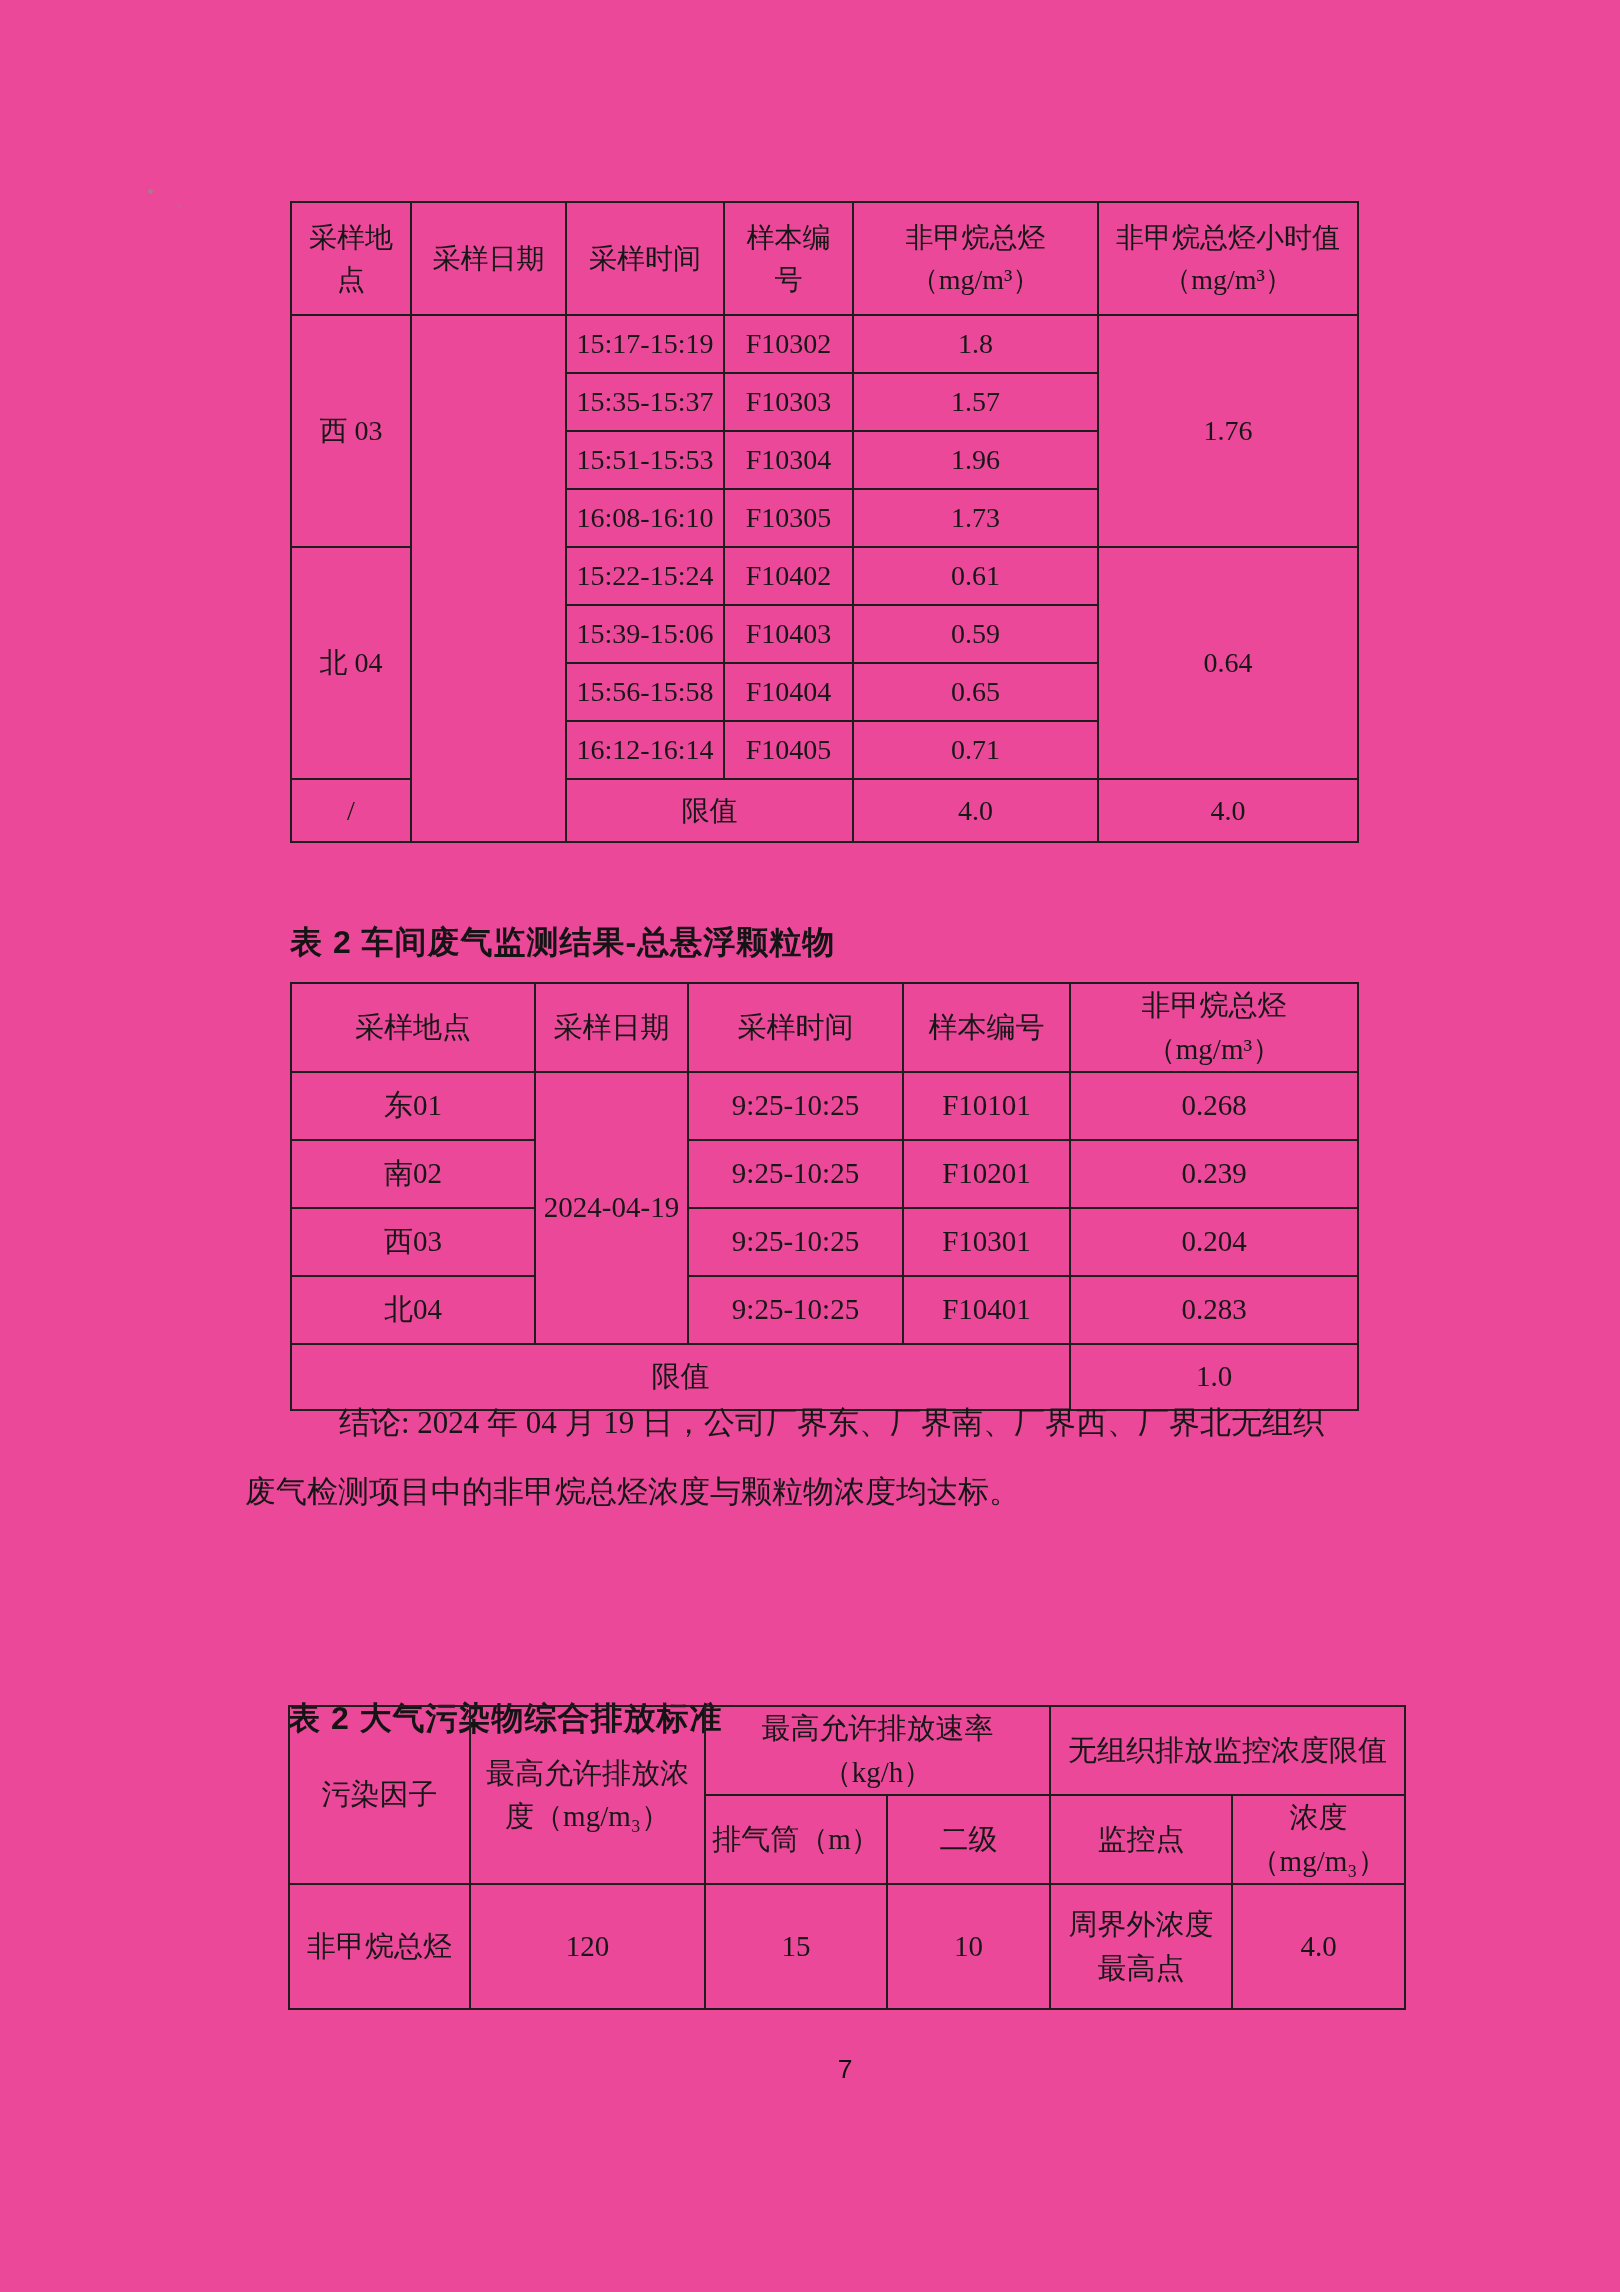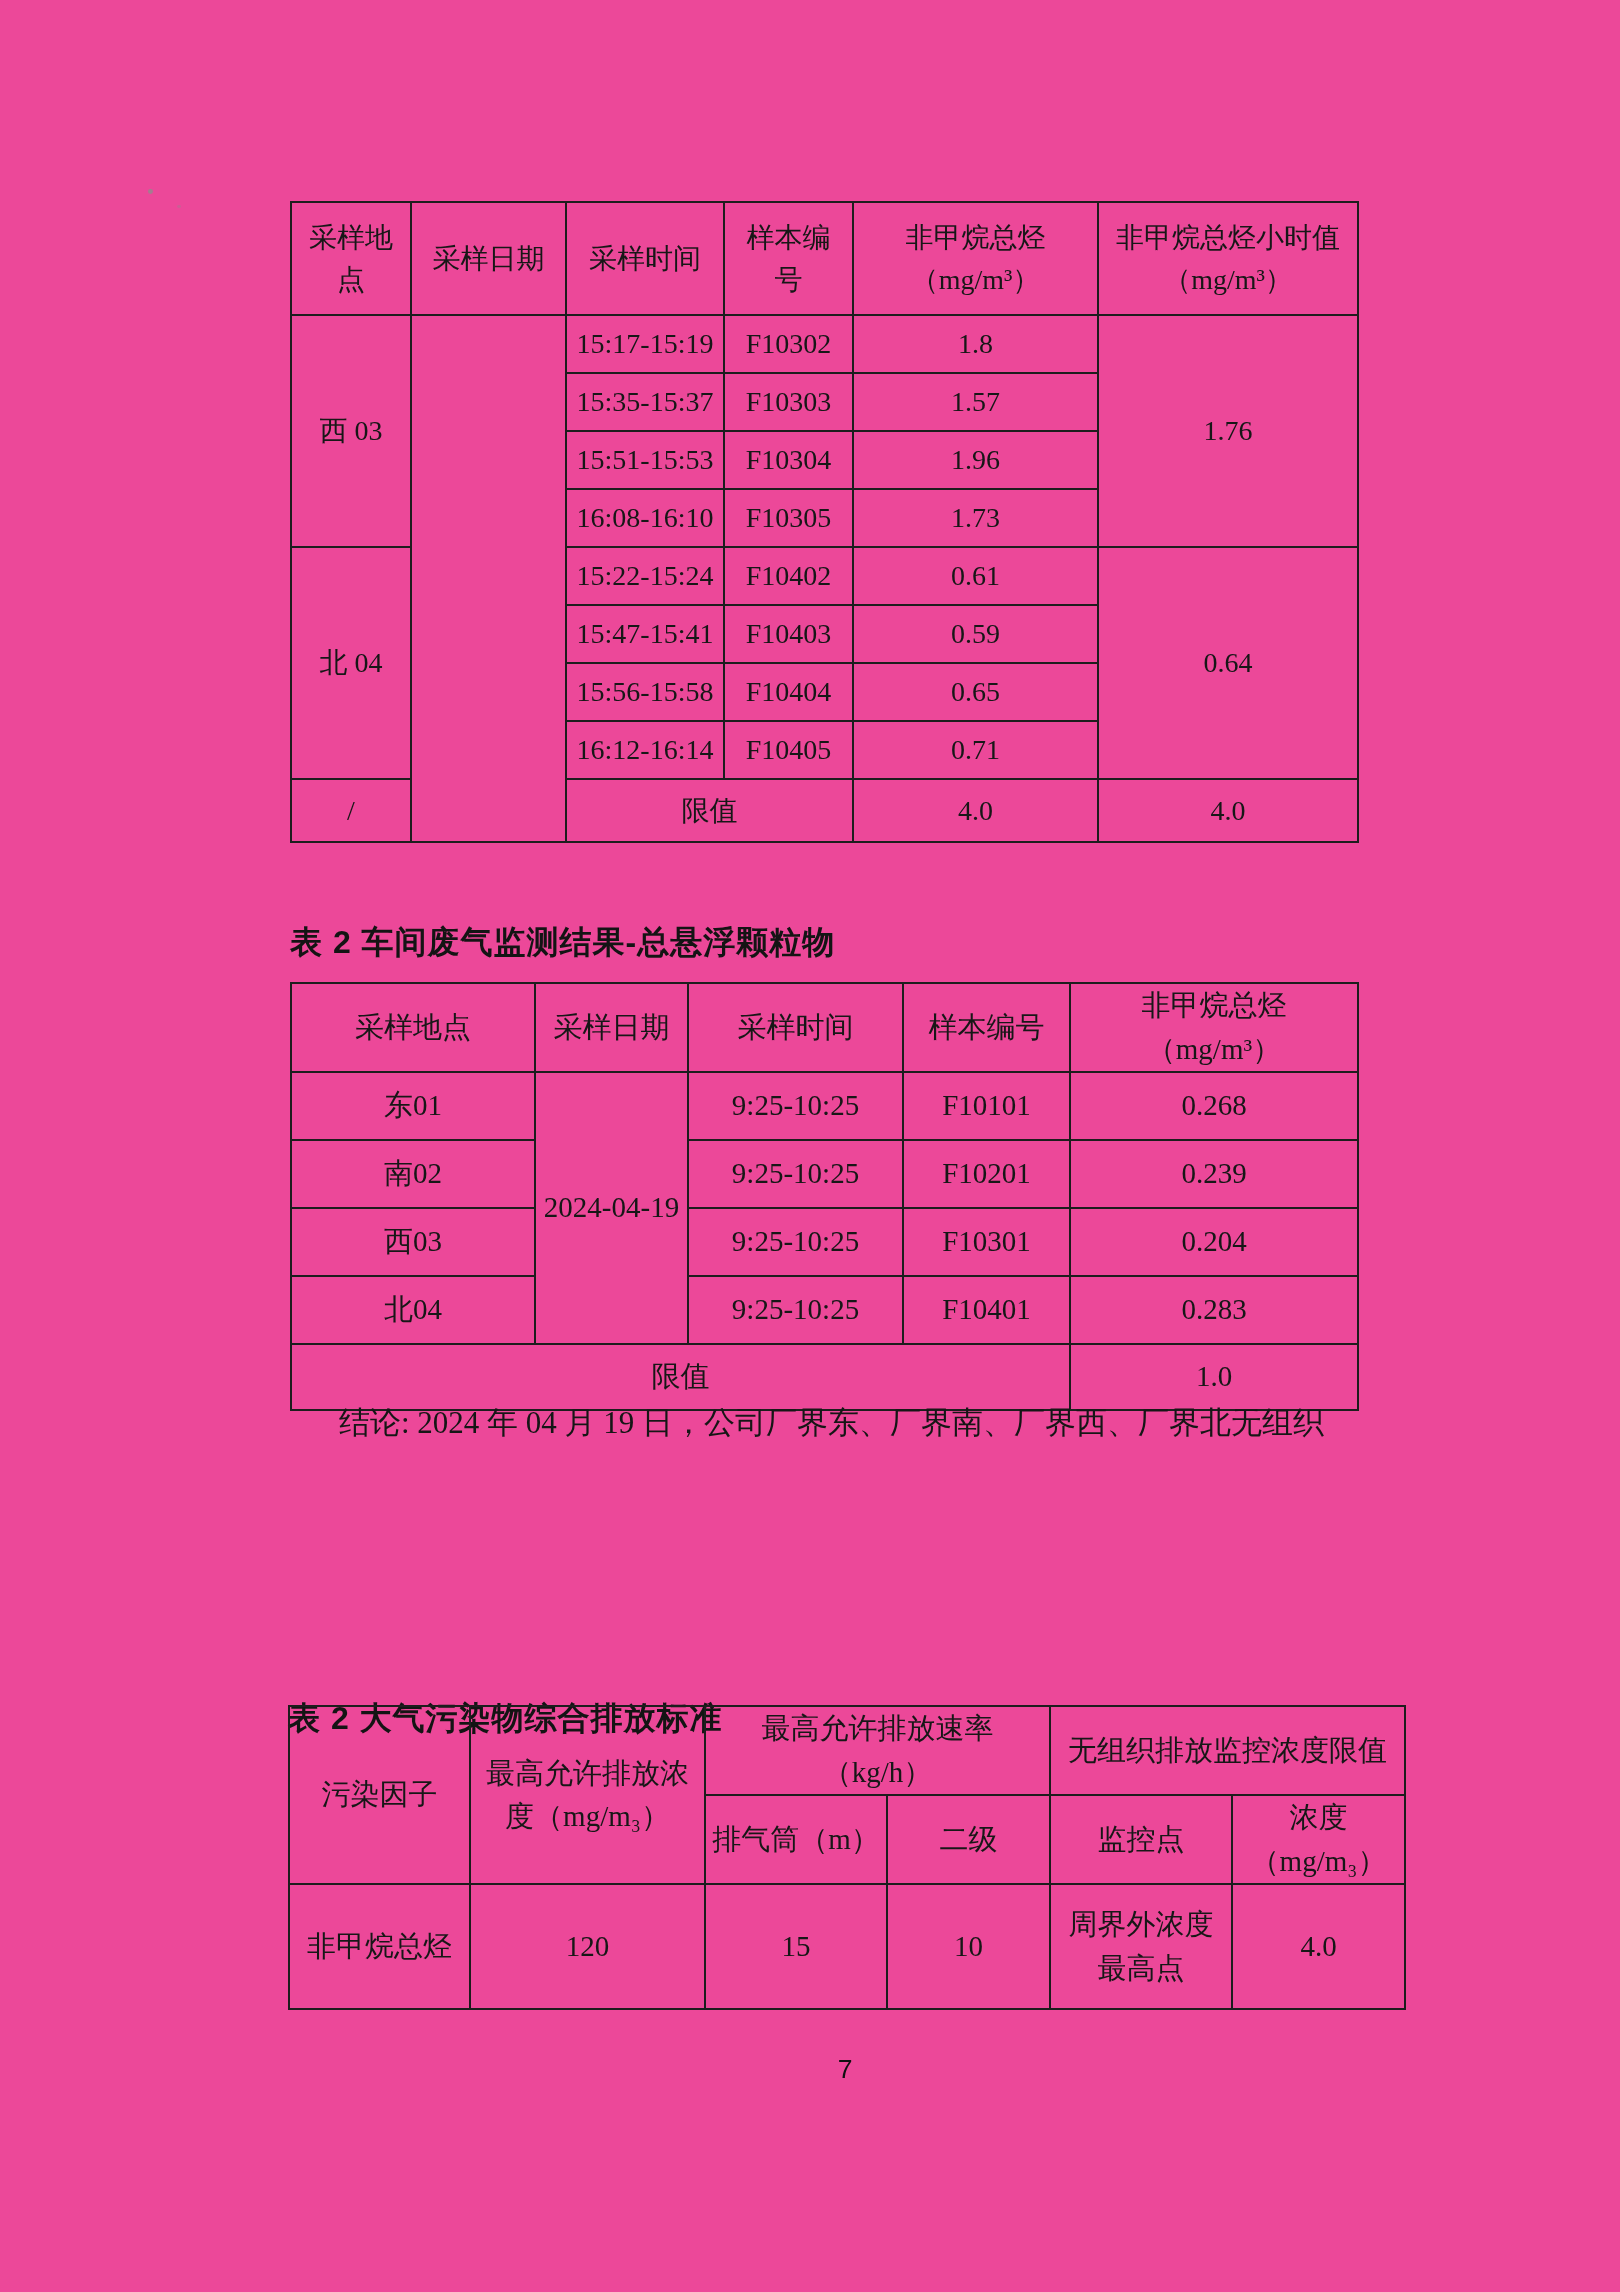--- a/index.html
+++ b/index.html
@@ -136,21 +136,21 @@
         <td>1.73</td>
       </tr>
       <tr>
         <td rowspan="4">北 04</td>
         <td>15:22-15:24</td>
         <td>F10402</td>
         <td>0.61</td>
         <td rowspan="4">0.64</td>
       </tr>
       <tr>
-        <td>15:47-15:41</td>
+        <td>15:39-15:06</td>
         <td>F10403</td>
         <td>0.59</td>
       </tr>
       <tr>
         <td>15:56-15:58</td>
         <td>F10404</td>
         <td>0.65</td>
       </tr>
       <tr>
         <td>16:12-16:14</td>
@@ -211,20 +211,21 @@
       </tr>
       <tr class="limit">
         <td colspan="4">限值</td>
         <td>1.0</td>
       </tr>
     </tbody>
   </table>
 
   <div class="body-text">
     <div class="line indent">结论: 2024 年 04 月 19 日，公司厂界东、厂界南、厂界西、厂界北无组织</div>
+    <div class="line">废气检测项目中的非甲烷总烃浓度与颗粒物浓度均达标。</div>
   </div>
 
   <div class="tbl-title" id="title3">表 2 大气污染物综合排放标准</div>
 
   <table id="t3">
     <colgroup>
       <col style="width:181px">
         <col style="width:235px">
         <col style="width:182px">
       <col style="width:163px">

